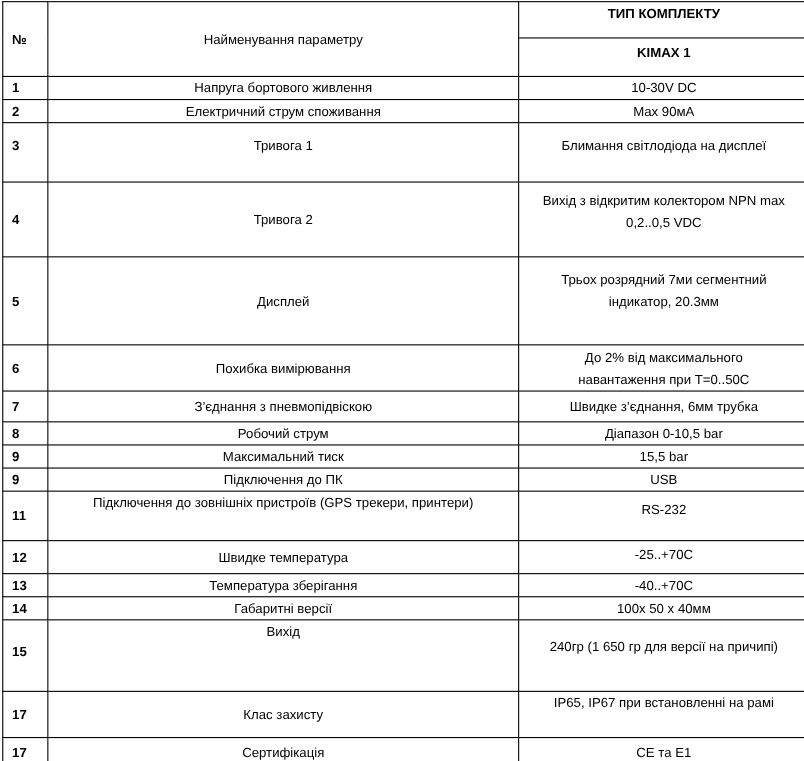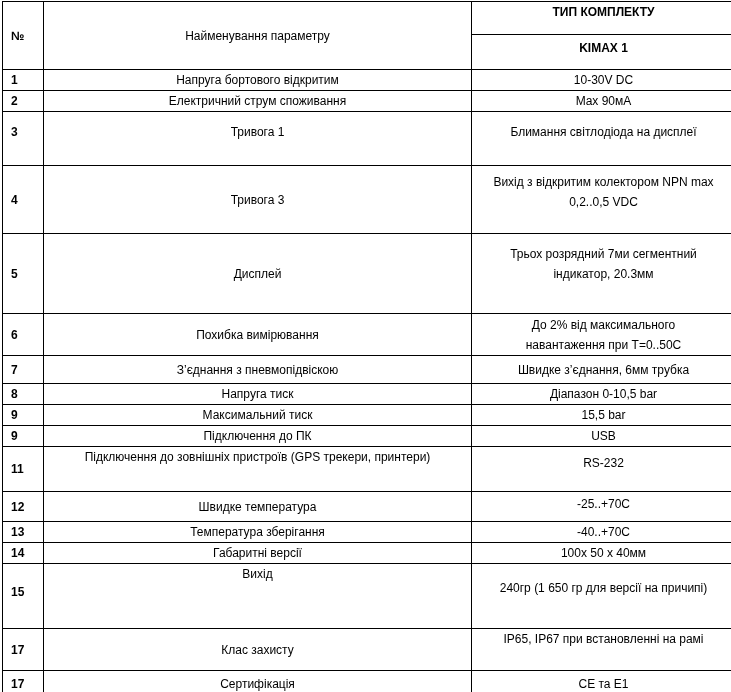--- a/index.html
+++ b/index.html
@@ -35,56 +35,56 @@
     <td class="c-num" rowspan="2">№</td>
     <td class="c-name" rowspan="2">Найменування параметру</td>
     <td class="c-val hdr top">ТИП КОМПЛЕКТУ</td>
   </tr>
   <tr style="height:35px">
     <td class="c-val hdr top" style="padding-top:3px">KIMAX 1</td>
   </tr>
 
   <tr style="height:19px">
     <td class="c-num">1</td>
-    <td class="c-name">Напруга бортового відкритим</td>
+    <td class="c-name">Напруга бортового живлення</td>
     <td class="c-val">10-30V DC</td>
   </tr>
   <tr style="height:19px">
     <td class="c-num">2</td>
     <td class="c-name">Електричний струм споживання</td>
     <td class="c-val">Max 90мА</td>
   </tr>
   <tr style="height:54px">
     <td class="c-num top" style="padding-top:10px !important">3</td>
     <td class="c-name top" style="padding-top:10px">Тривога 1</td>
     <td class="c-val top" style="padding-top:10px">Блимання світлодіода на дисплеї</td>
   </tr>
   <tr style="height:68px">
     <td class="c-num">4</td>
-    <td class="c-name">Тривога 3</td>
+    <td class="c-name">Тривога 2</td>
     <td class="c-val top" style="padding-top:6px">Вихід з відкритим колектором NPN max 0,2..0,5 VDC</td>
   </tr>
   <tr style="height:80px">
     <td class="c-num">5</td>
     <td class="c-name">Дисплей</td>
     <td class="c-val top" style="padding-top:10px;padding-left:30px;padding-right:30px">Трьох розрядний 7ми сегментний індикатор, 20.3мм</td>
   </tr>
   <tr style="height:42px">
     <td class="c-num">6</td>
     <td class="c-name">Похибка вимірювання</td>
     <td class="c-val" style="padding-left:30px;padding-right:30px">До 2% від максимального навантаження при T=0..50C</td>
   </tr>
   <tr style="height:28px">
     <td class="c-num">7</td>
     <td class="c-name">З’єднання з пневмопідвіскою</td>
     <td class="c-val">Швидке з’єднання, 6мм трубка</td>
   </tr>
   <tr style="height:20px">
     <td class="c-num">8</td>
-    <td class="c-name">Напруга тиск</td>
+    <td class="c-name">Робочий струм</td>
     <td class="c-val">Діапазон 0-10,5 bar</td>
   </tr>
   <tr style="height:19px">
     <td class="c-num">9</td>
     <td class="c-name">Максимальний тиск</td>
     <td class="c-val">15,5 bar</td>
   </tr>
   <tr style="height:19px">
     <td class="c-num">9</td>
     <td class="c-name">Підключення до ПК</td>

